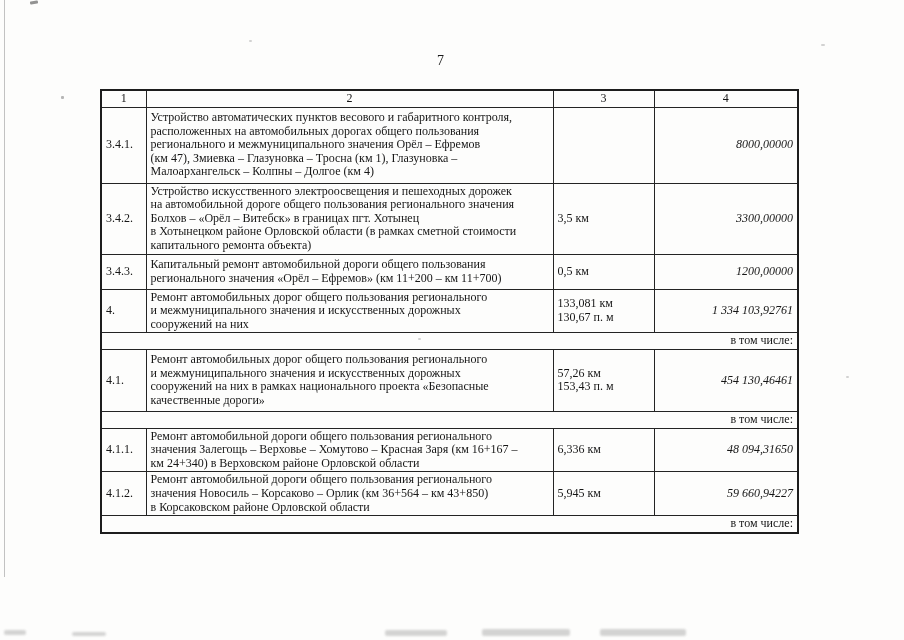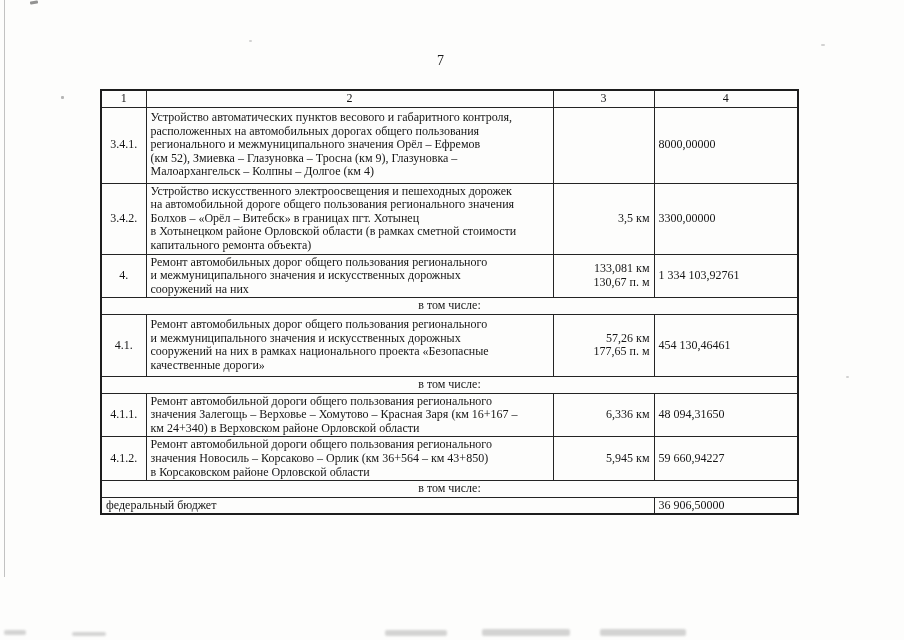--- a/index.html
+++ b/index.html
@@ -16,26 +16,26 @@
     position:absolute; top:89px; left:100px; width:697px;
     border-collapse:collapse; table-layout:fixed;
     border:2px solid #1d1d1d;
   }
   table.budget td {
     border:1px solid #242424;
     font-size:12px; line-height:13.6px;
     padding:1px 4px; vertical-align:middle;
     overflow:hidden;
   }
-  td.num { text-align:center; }
+  td.num { }
   td.desc { text-align:left; white-space:pre-line; padding-left:8px; padding-right:6px; }
-  td.vol  { text-align:right; white-space:pre-line; }
-  td.amt  { text-align:left; }
+  td.vol  { text-align:left; white-space:pre-line; }
+  td.amt  { text-align:right;font-style:italic; }
   td.hdr  { text-align:center; line-height:15px; }
-  td.group { text-align:center; padding-left:5px; }
+  td.group { text-align:right; padding-left:5px; }
   td.budget-label { text-align:left; padding-left:5px; }
   
   .edge-line {
     position:absolute; left:4px; top:0; width:1px; height:577px;
     background:#9b9b9b; opacity:.6;
   }
   .speck { position:absolute; background:#6f6f6f; border-radius:1px; }
   .smudge {
     position:absolute; background:#6a6a6a; opacity:.28;
     filter:blur(1.2px); border-radius:2px;
@@ -60,55 +60,62 @@
       <td class="hdr">1</td>
       <td class="hdr">2</td>
       <td class="hdr">3</td>
       <td class="hdr">4</td>
     </tr>
     <tr style="height:76px">
       <td class="num">3.4.1.</td>
       <td class="desc">Устройство автоматических пунктов весового и габаритного контроля,
 расположенных на автомобильных дорогах общего пользования
 регионального и межмуниципального значения Орёл – Ефремов
-(км 52), Змиевка – Глазуновка – Тросна (км 9), Глазуновка –
+(км 47), Змиевка – Глазуновка – Тросна (км 1), Глазуновка –
 Малоархангельск – Колпны – Долгое (км 4)</td>
       <td class="vol"></td>
       <td class="amt">8000,00000</td>
     </tr>
     <tr style="height:68px">
       <td class="num">3.4.2.</td>
       <td class="desc">Устройство искусственного электроосвещения и пешеходных дорожек
 на автомобильной дороге общего пользования регионального значения
 Болхов – «Орёл – Витебск» в границах пгт. Хотынец
 в Хотынецком районе Орловской области (в рамках сметной стоимости
 капитального ремонта объекта)</td>
       <td class="vol">3,5 км</td>
       <td class="amt">3300,00000</td>
+    </tr>
+    <tr style="height:35px">
+      <td class="num">3.4.3.</td>
+      <td class="desc">Капитальный ремонт автомобильной дороги общего пользования
+регионального значения «Орёл – Ефремов» (км 11+200 – км 11+700)</td>
+      <td class="vol">0,5 км</td>
+      <td class="amt">1200,00000</td>
     </tr>
     <tr style="height:39px">
       <td class="num">4.</td>
       <td class="desc">Ремонт автомобильных дорог общего пользования регионального
 и межмуниципального значения и искусственных дорожных
 сооружений на них</td>
       <td class="vol">133,081 км
 130,67 п. м</td>
       <td class="amt">1 334 103,92761</td>
     </tr>
     <tr style="height:16px">
       <td class="group" colspan="4">в том числе:</td>
     </tr>
     <tr style="height:62px">
       <td class="num">4.1.</td>
       <td class="desc">Ремонт автомобильных дорог общего пользования регионального
 и межмуниципального значения и искусственных дорожных
 сооружений на них в рамках национального проекта «Безопасные
 качественные дороги»</td>
       <td class="vol">57,26 км
-177,65 п. м</td>
+153,43 п. м</td>
       <td class="amt">454 130,46461</td>
     </tr>
     <tr style="height:15px">
       <td class="group" colspan="4">в том числе:</td>
     </tr>
     <tr style="height:41px">
       <td class="num">4.1.1.</td>
       <td class="desc">Ремонт автомобильной дороги общего пользования регионального
 значения Залегощь – Верховье – Хомутово – Красная Заря (км 16+167 –
 км 24+340) в Верховском районе Орловской области</td>
@@ -119,24 +126,20 @@
       <td class="num">4.1.2.</td>
       <td class="desc">Ремонт автомобильной дороги общего пользования регионального
 значения Новосиль – Корсаково – Орлик (км 36+564 – км 43+850)
 в Корсаковском районе Орловской области</td>
       <td class="vol">5,945 км</td>
       <td class="amt">59 660,94227</td>
     </tr>
     <tr style="height:15px">
       <td class="group" colspan="4">в том числе:</td>
     </tr>
-    <tr style="height:13px">
-      <td class="budget-label" colspan="3">федеральный бюджет</td>
-      <td class="amt">36 906,50000</td>
-    </tr>
   </tbody>
     </table>
 
   <div class="edge-line"></div>
   <div class="speck" style="left:30px; top:1px; width:8px; height:3px; opacity:.75; transform:rotate(-8deg);"></div>
   <div class="speck" style="left:61px; top:96px; width:3px; height:3px; opacity:.5;"></div>
   <div class="speck" style="left:249px; top:40px; width:3px; height:2px; opacity:.3;"></div>
   <div class="speck" style="left:821px; top:44px; width:4px; height:2px; opacity:.3;"></div>
   <div class="speck" style="left:418px; top:338px; width:3px; height:2px; opacity:.3;"></div>
   <div class="speck" style="left:846px; top:376px; width:3px; height:2px; opacity:.3;"></div>

